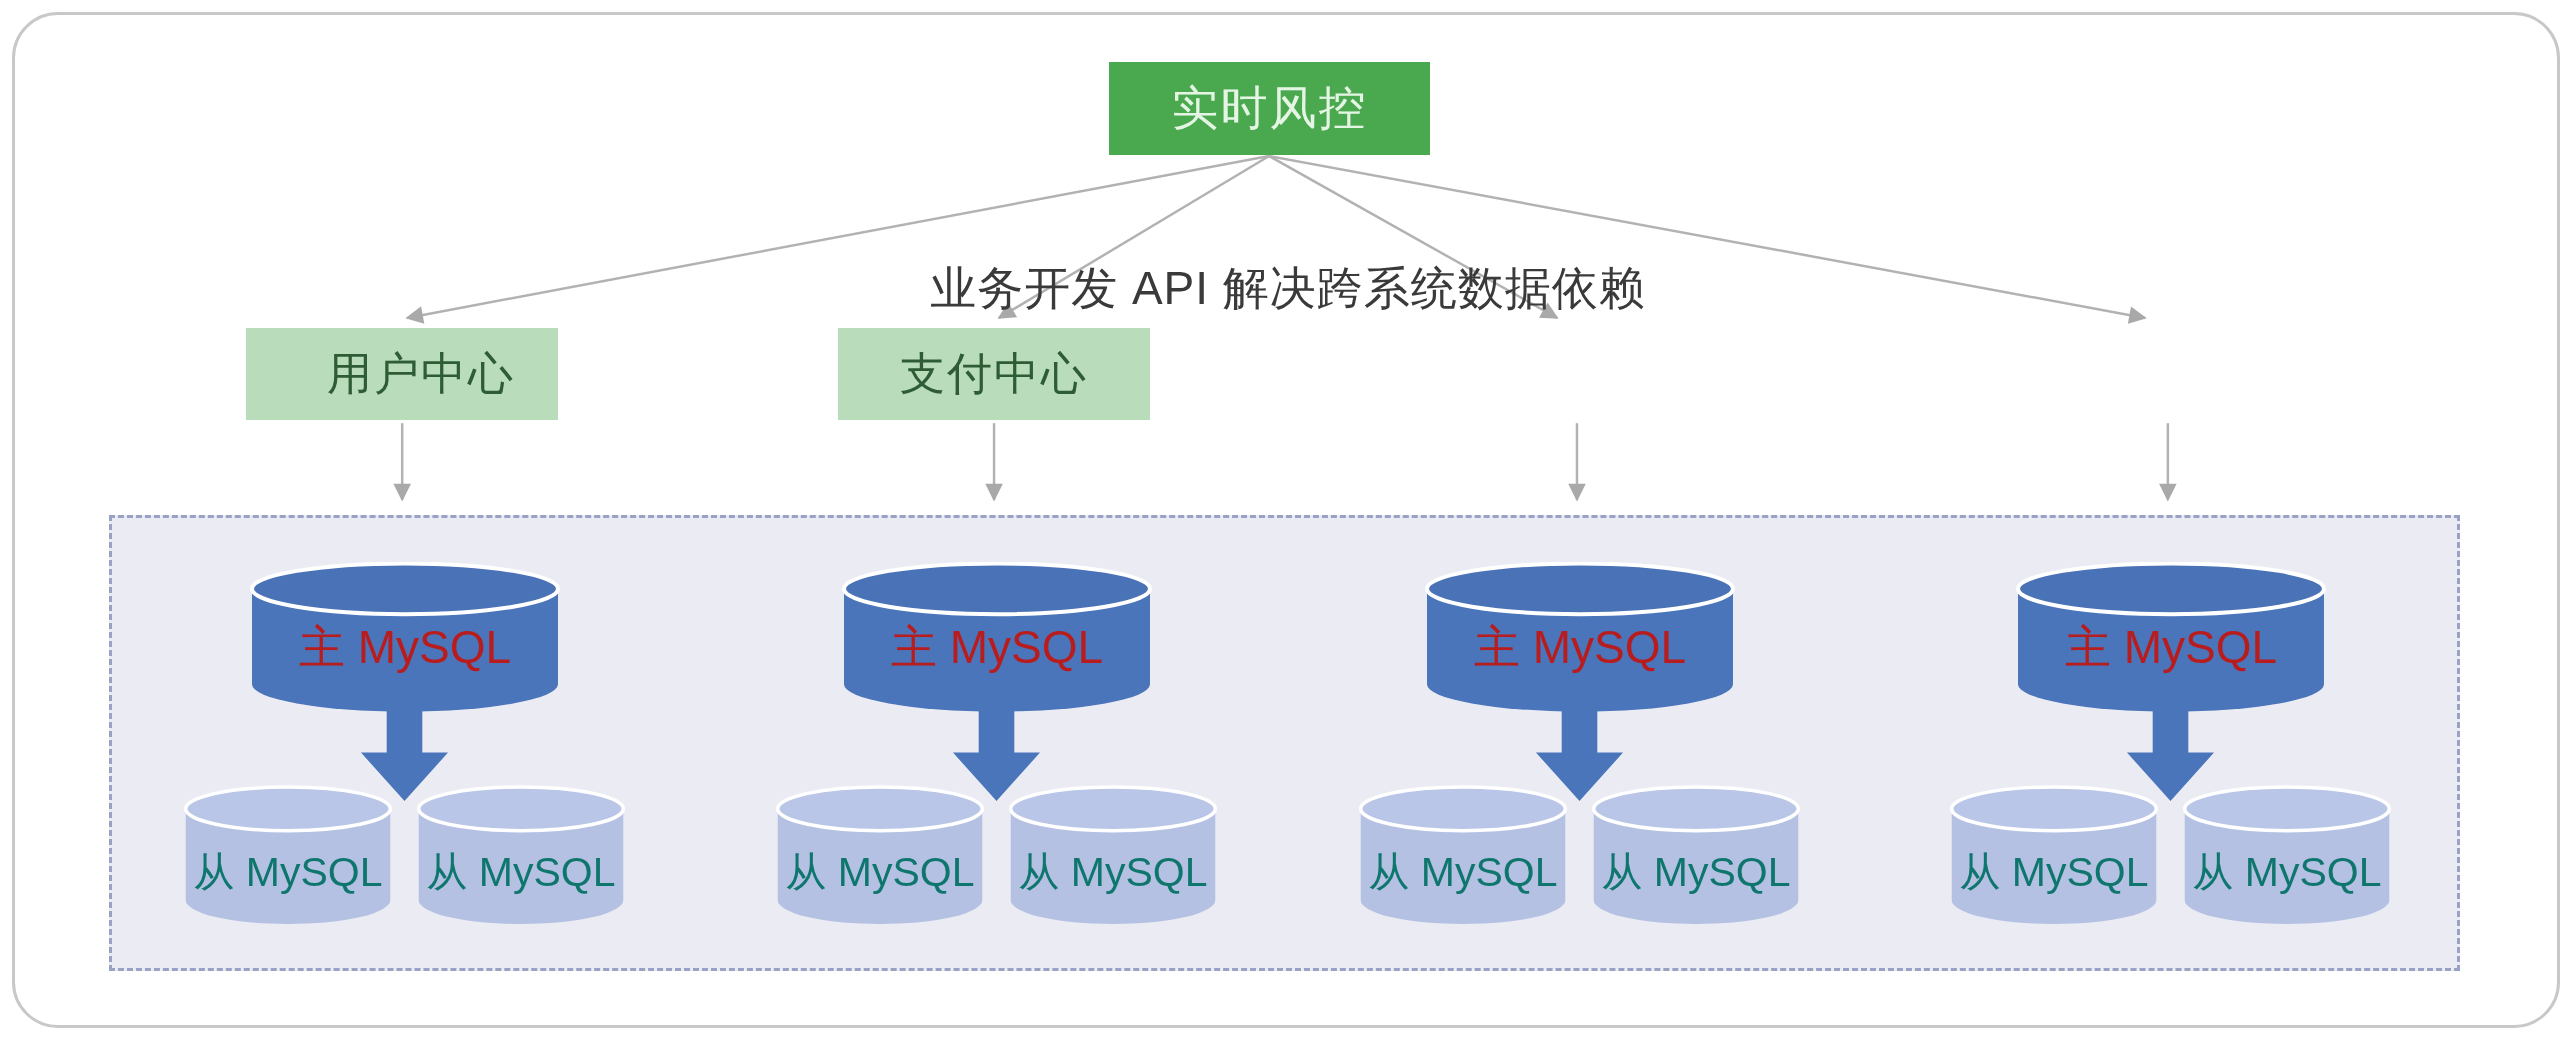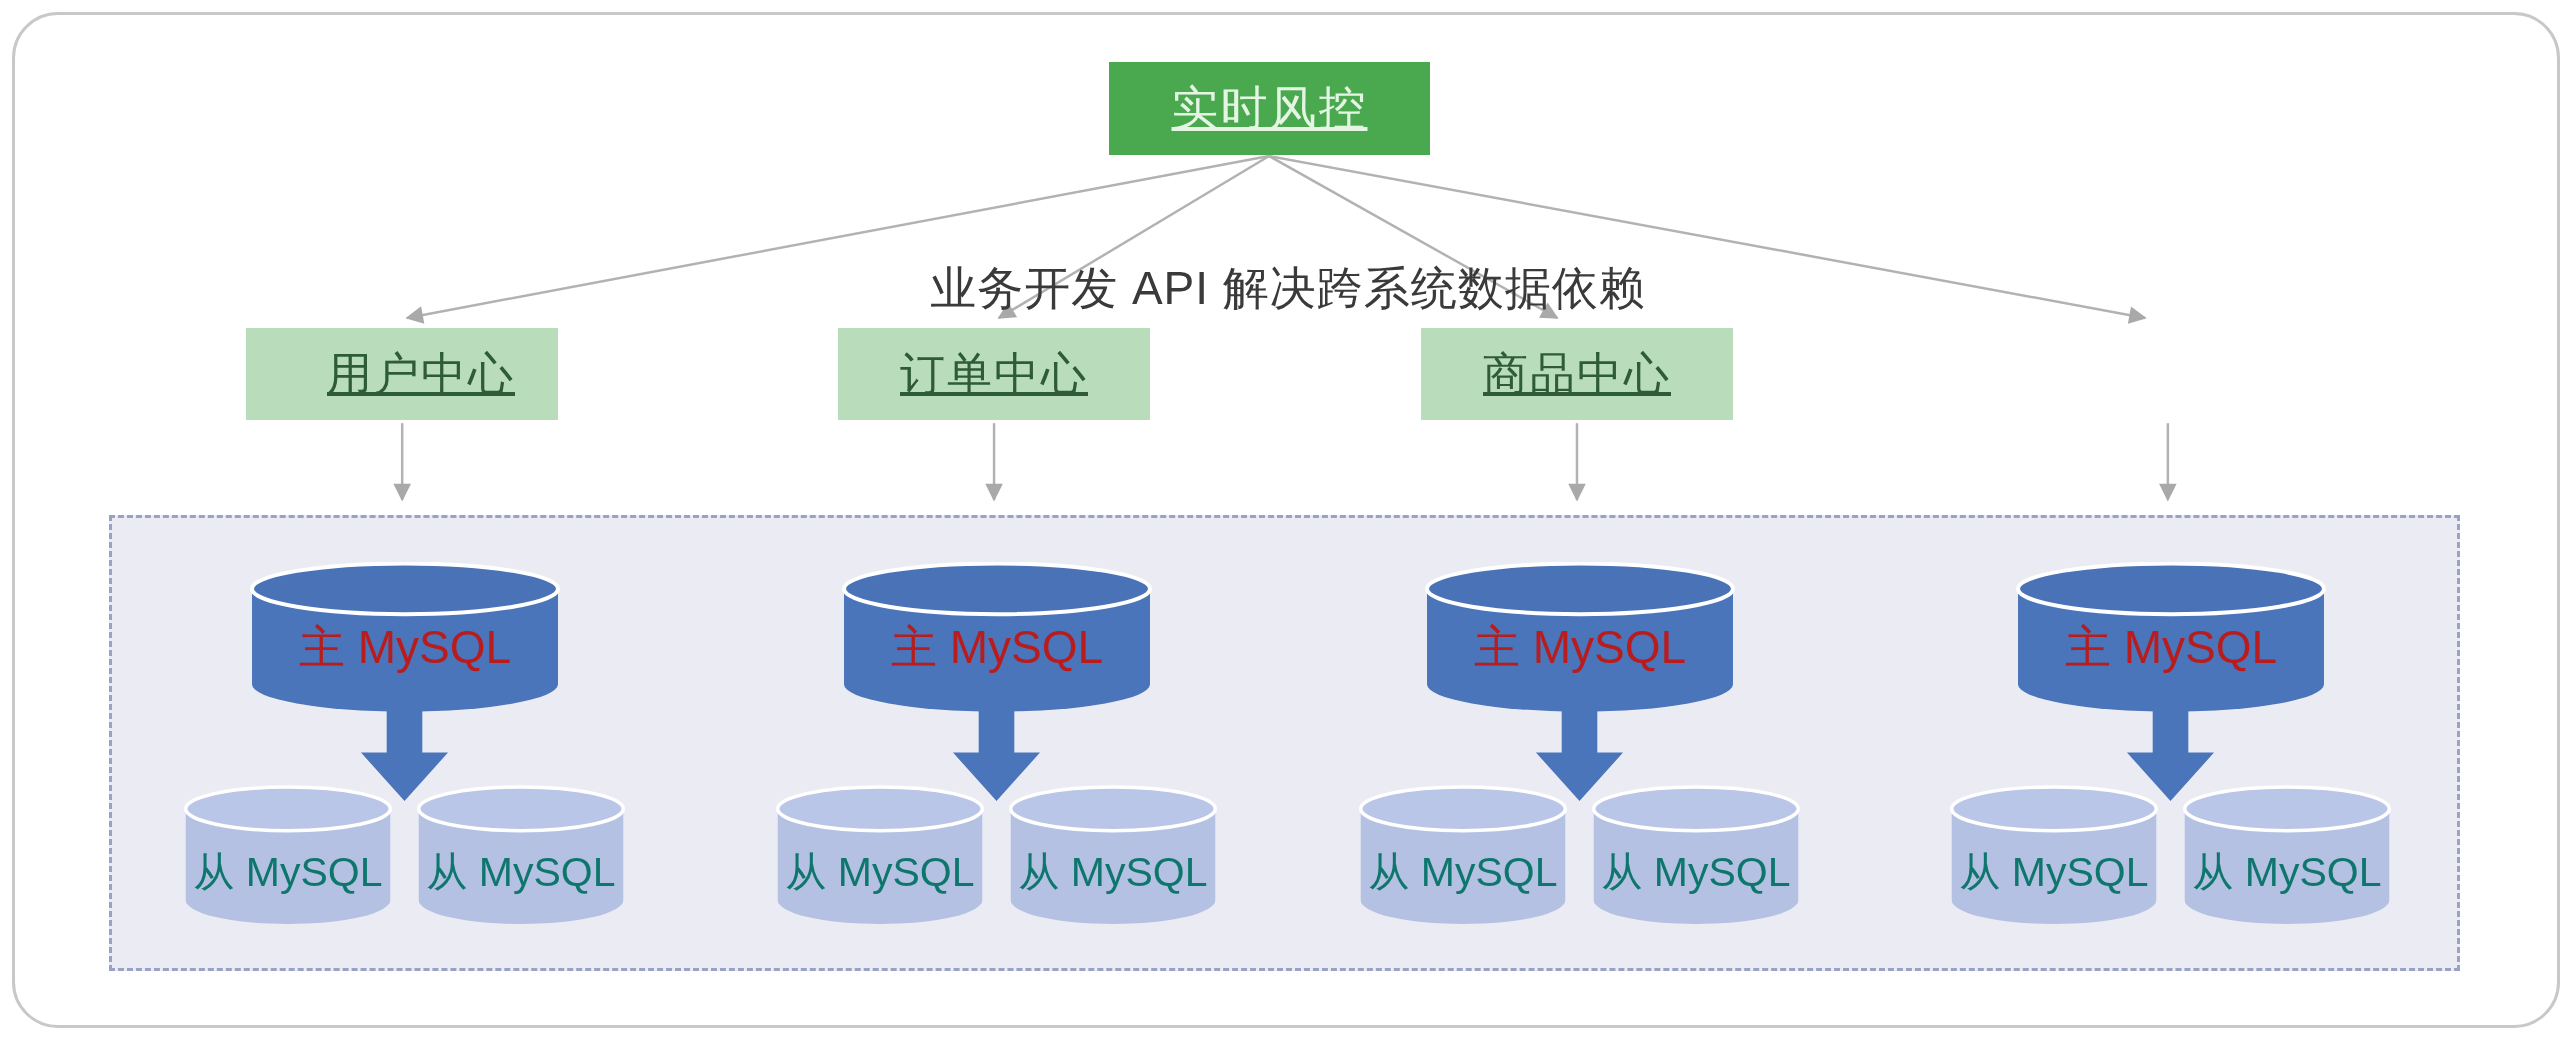--- a/index.html
+++ b/index.html
@@ -3,21 +3,21 @@
 <meta charset="utf-8">
 <style>
   * { margin:0; padding:0; box-sizing:border-box; }
   html,body { background:#ffffff; }
   body { font-family:"Liberation Sans","DejaVu Sans",sans-serif; }
   .canvas { position:relative; width:2576px; height:1043px; background:#ffffff; overflow:hidden; }
   .card { position:absolute; left:12px; top:12px; width:2548px; height:1016px;
           background:#ffffff; border:3px solid #c8c8c8; border-radius:46px; }
   .arrow-layer { position:absolute; left:0; top:0; width:2576px; height:1043px; pointer-events:none; }
 
-  .node { position:absolute; display:flex; align-items:center; justify-content:center;text-decoration:underline; }
+  .node { position:absolute; display:flex; align-items:center; justify-content:center; }
   .root-box { left:1109px; top:62px; width:321px; height:93px;
               background:#4aa84f; color:#e4f5e4; font-size:47px; letter-spacing:2px; }
   .api-note { position:absolute; left:50%; transform:translateX(-50%); top:211px; width:794px;
               text-align:center; color:#3a3a3a; font-size:46px; letter-spacing:1px; white-space:nowrap;margin-top:47px; }
 
   .service { top:328px; width:312px; height:92px; background:#b9dcba; color:#2e5c34;
              font-size:45px; letter-spacing:2px; }
   .service.s0 { left:246px;padding-left:38px; }  .service.s1 { left:838px; }
   .service.s2 { left:1421px; } .service.s3 { left:2012px; }
 
@@ -65,22 +65,21 @@
       <line x1="1588" y1="426" x2="1588" y2="503" marker-end="url(#ah)"></line>
       <line x1="2183" y1="426" x2="2183" y2="503" marker-end="url(#ah)"></line>
     </g>
   </svg>
 
   <div class="node root-box">实时风控</div>
 
   <div class="api-note">业务开发 API 解决跨系统数据依赖</div>
 
   <div class="node service s0">用户中心</div>
-  <div class="node service s1">订单中心</div>
-  <div class="node service s2">商品中心</div>
+  <div class="node service s1">支付中心</div>
 
   <div class="zone">
 
     <div class="group g0">
       <svg class="cyl master-cyl" width="310" height="151" viewBox="0 0 312 152">
         <path d="M2,27 L2,123 A154,27.5 0 0 0 310,123 L310,27 Z" fill="#4a75ba"></path>
         <ellipse cx="156" cy="27" rx="154" ry="25.5" fill="#4a72b6" stroke="#ffffff" stroke-width="4"></ellipse>
       </svg>
       <div class="cyl-label master-label">主 MySQL</div>
       <svg class="cyl rep-arrow" width="119" height="95" viewBox="0 0 120 96">

